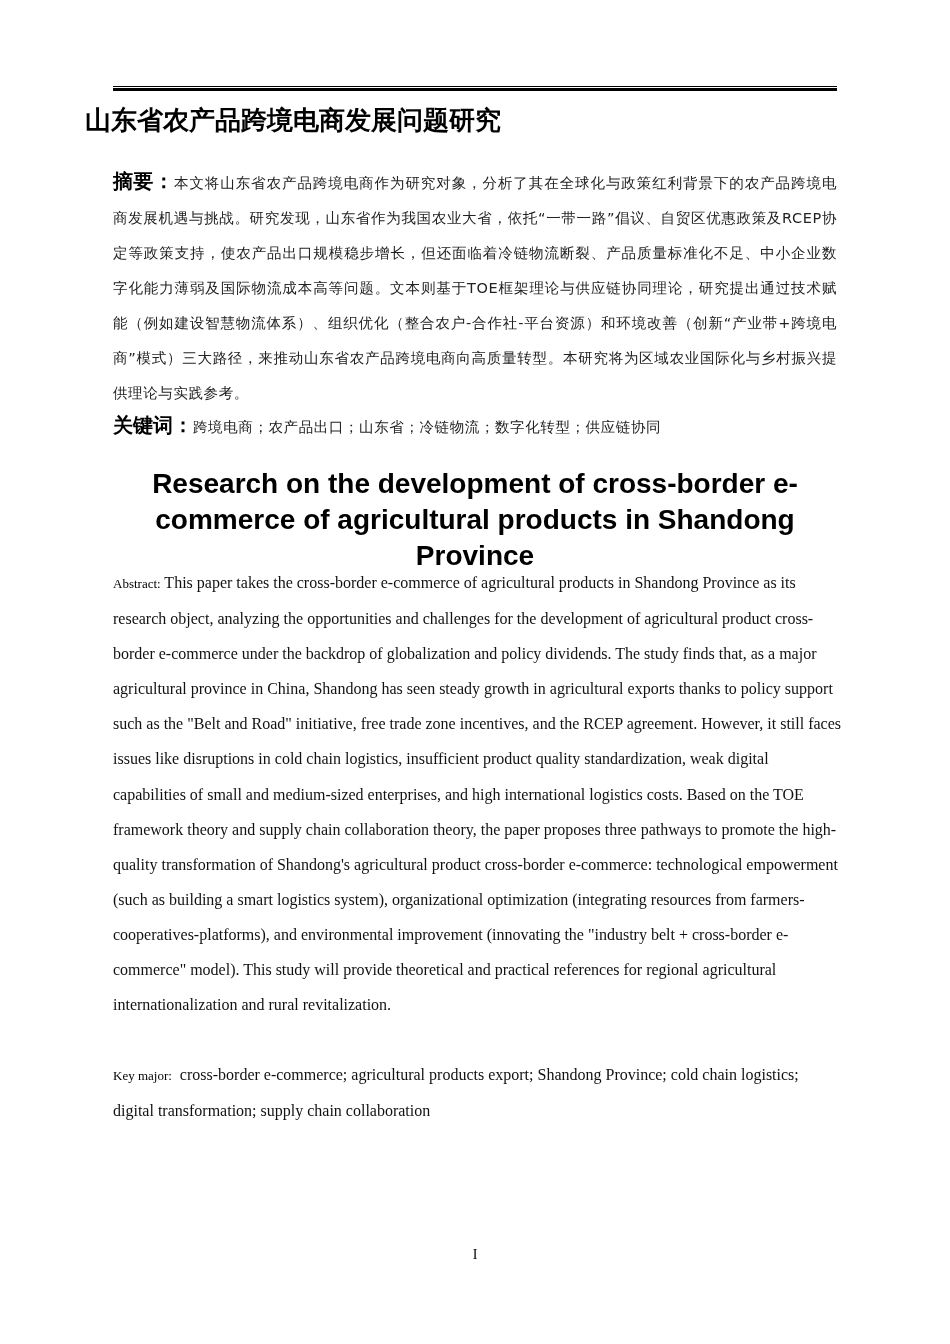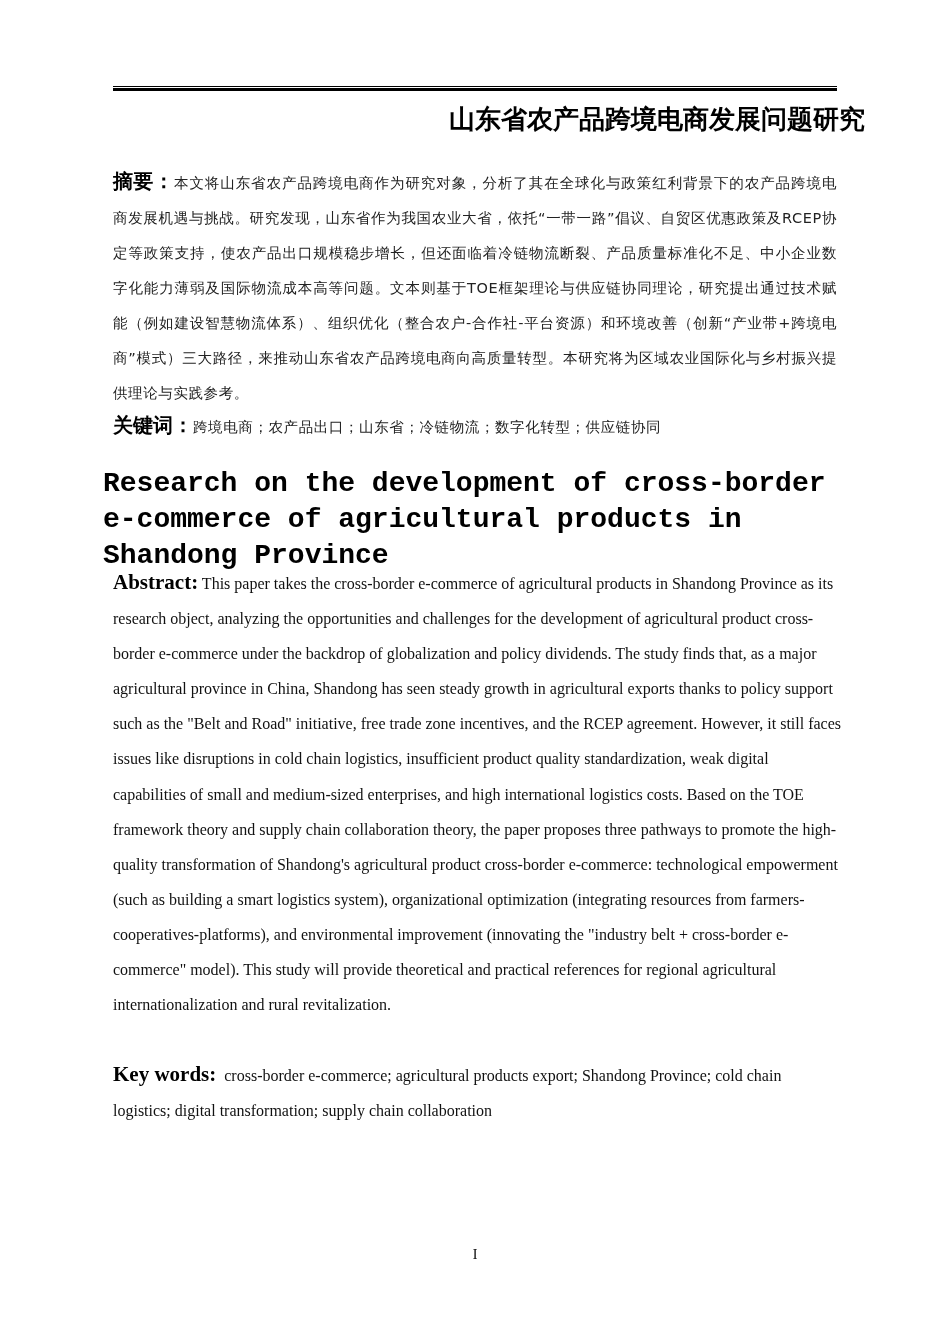--- a/index.html
+++ b/index.html
@@ -4,48 +4,48 @@
   <style>
     html, body { margin: 0; padding: 0; background: #ffffff; }
     body { width: 950px; height: 1344px; position: relative; overflow: hidden; color: #000; }
     .page { position: absolute; left: 113px; top: 0; width: 724px; }
     .rule { position: absolute; left: 0; top: 86px; width: 724px; }
     .rule .thin { height: 1px; background: #000; }
     .rule .gap { height: 1px; background: #fff; }
     .rule .thick { height: 3px; background: #000; }
     .cn-title {
       position: absolute; top: 100px; left: 0; width: 780px;
-      text-align: right;
-      font-family: Liberation Serif, serif; font-weight: bold; font-size: 26px;
+      text-align: left;
+      font-family: Liberation Sans, sans-serif; font-weight: bold; font-size: 26px;
       line-height: 40px;
     }
     .cn-abstract {
       position: absolute; top: 164px; left: 0; width: 724px;
       font-family: "DejaVu Sans", sans-serif; font-size: 14.5px;
       line-height: 35px; text-align: justify; color: #222;
       letter-spacing: 0.6px;
     }
     .cn-label { font-weight: bold; font-size: 20px; color: #000; letter-spacing: 0; }
     .cn-keywords {
       position: absolute; top: 408px; left: 0; width: 724px;
       font-family: Liberation Serif, serif; font-size: 14.5px; line-height: 35px; color: #222;
       letter-spacing: 0.6px;
     }
     .en-title {
       position: absolute; top: 466px; left: -10px; width: 744px;
-      text-align: left;
-      font-family: Liberation Mono, monospace; font-weight: bold; font-size: 28px;
+      text-align: center;
+      font-family: Liberation Sans, sans-serif; font-weight: bold; font-size: 28px;
       line-height: 36px;
     }
     .en-abstract {
       position: absolute; top: 565px; left: 0; width: 730px;
       font-family: "Liberation Serif", serif; font-size: 16px;
       line-height: 35.1px; color: #111;
     }
-    .en-label { font-weight: bold; font-size: 21px; color: #000; }
+    .en-label { font-weight: normal; font-size: 13px; color: #000; }
     .en-keywords {
       position: absolute; top: 1057px; left: 0; width: 724px;
       font-family: "Liberation Serif", serif; font-size: 16px; line-height: 35px; color: #111;
     }
     .page-number {
       position: absolute; top: 1246px; left: 0; width: 724px; text-align: center;
       font-family: "Liberation Serif", serif; font-size: 14px; line-height: 18px;
     }
   </style>
 </head>
@@ -68,17 +68,17 @@
     <span class="cn-label">关键词：</span><span>跨境电商；农产品出口；山东省；冷链物流；数字化转型；供应链协同</span>
   </div>
 
   <div class="en-title">Research on the development of cross-border e-commerce of agricultural products in Shandong Province</div>
 
   <div class="en-abstract">
     <span class="en-label">Abstract:</span><span> This paper takes the cross-border e-commerce of agricultural products in Shandong Province as its research object, analyzing the opportunities and challenges for the development of agricultural product cross-border e-commerce under the backdrop of globalization and policy dividends. The study finds that, as a major agricultural province in China, Shandong has seen steady growth in agricultural exports thanks to policy support such as the "Belt and Road" initiative, free trade zone incentives, and the RCEP agreement. However, it still faces issues like disruptions in cold chain logistics, insufficient product quality standardization, weak digital capabilities of small and medium-sized enterprises, and high international logistics costs. Based on the TOE framework theory and supply chain collaboration theory, the paper proposes three pathways to promote the high-quality transformation of Shandong's agricultural product cross-border e-commerce: technological empowerment (such as building a smart logistics system), organizational optimization (integrating resources from farmers-cooperatives-platforms), and environmental improvement (innovating the "industry belt + cross-border e-commerce" model). This study will provide theoretical and practical references for regional agricultural internationalization and rural revitalization.</span>
   </div>
 
   <div class="en-keywords">
-    <span class="en-label">Key words:</span><span style="white-space:pre-wrap;text-align:right;">  cross-border e-commerce; agricultural products export; Shandong Province; cold chain logistics; digital transformation; supply chain collaboration</span>
+    <span class="en-label">Key major:</span><span style="white-space:pre-wrap;text-align:right;">  cross-border e-commerce; agricultural products export; Shandong Province; cold chain logistics; digital transformation; supply chain collaboration</span>
   </div>
 
   <div class="page-number">I</div>
 </div>
 
 </body></html>

